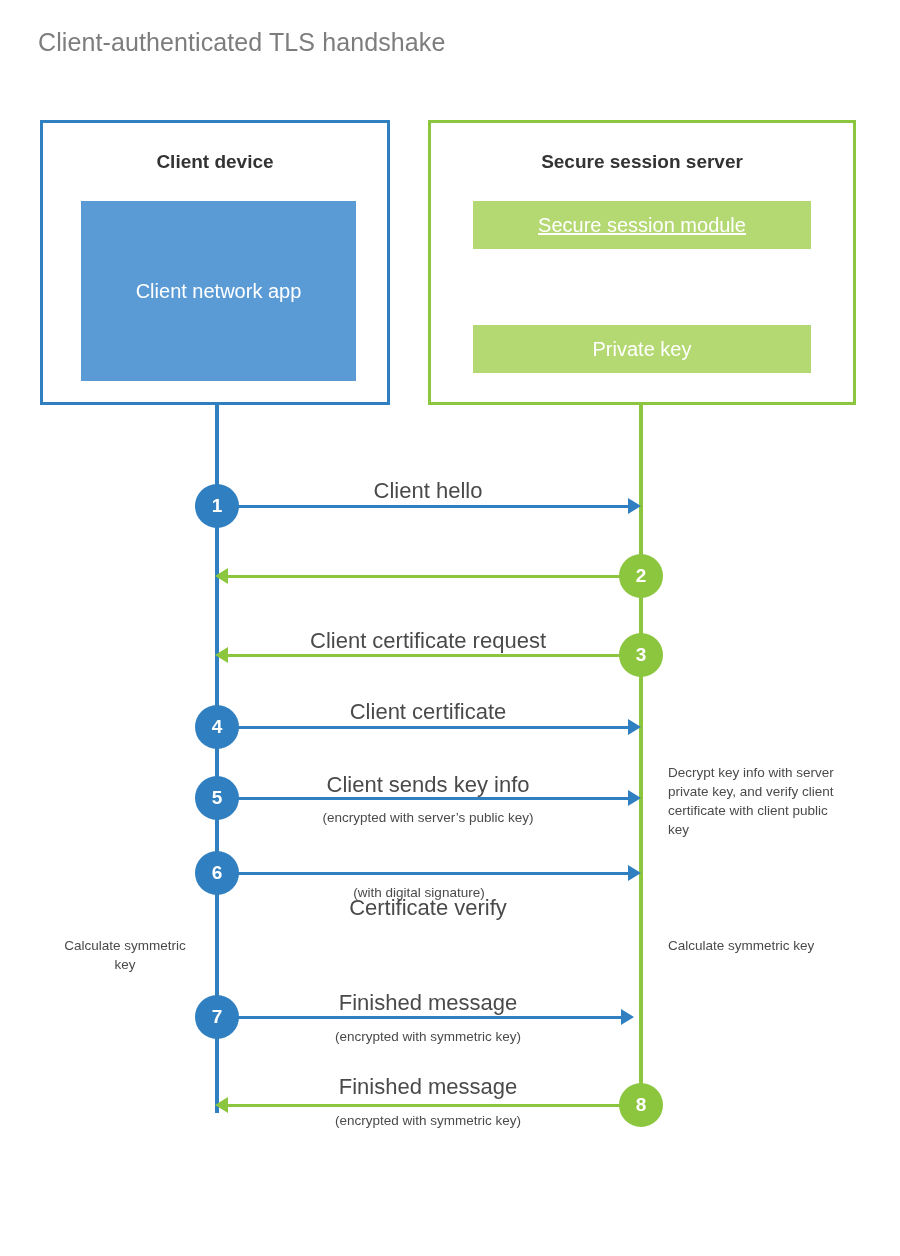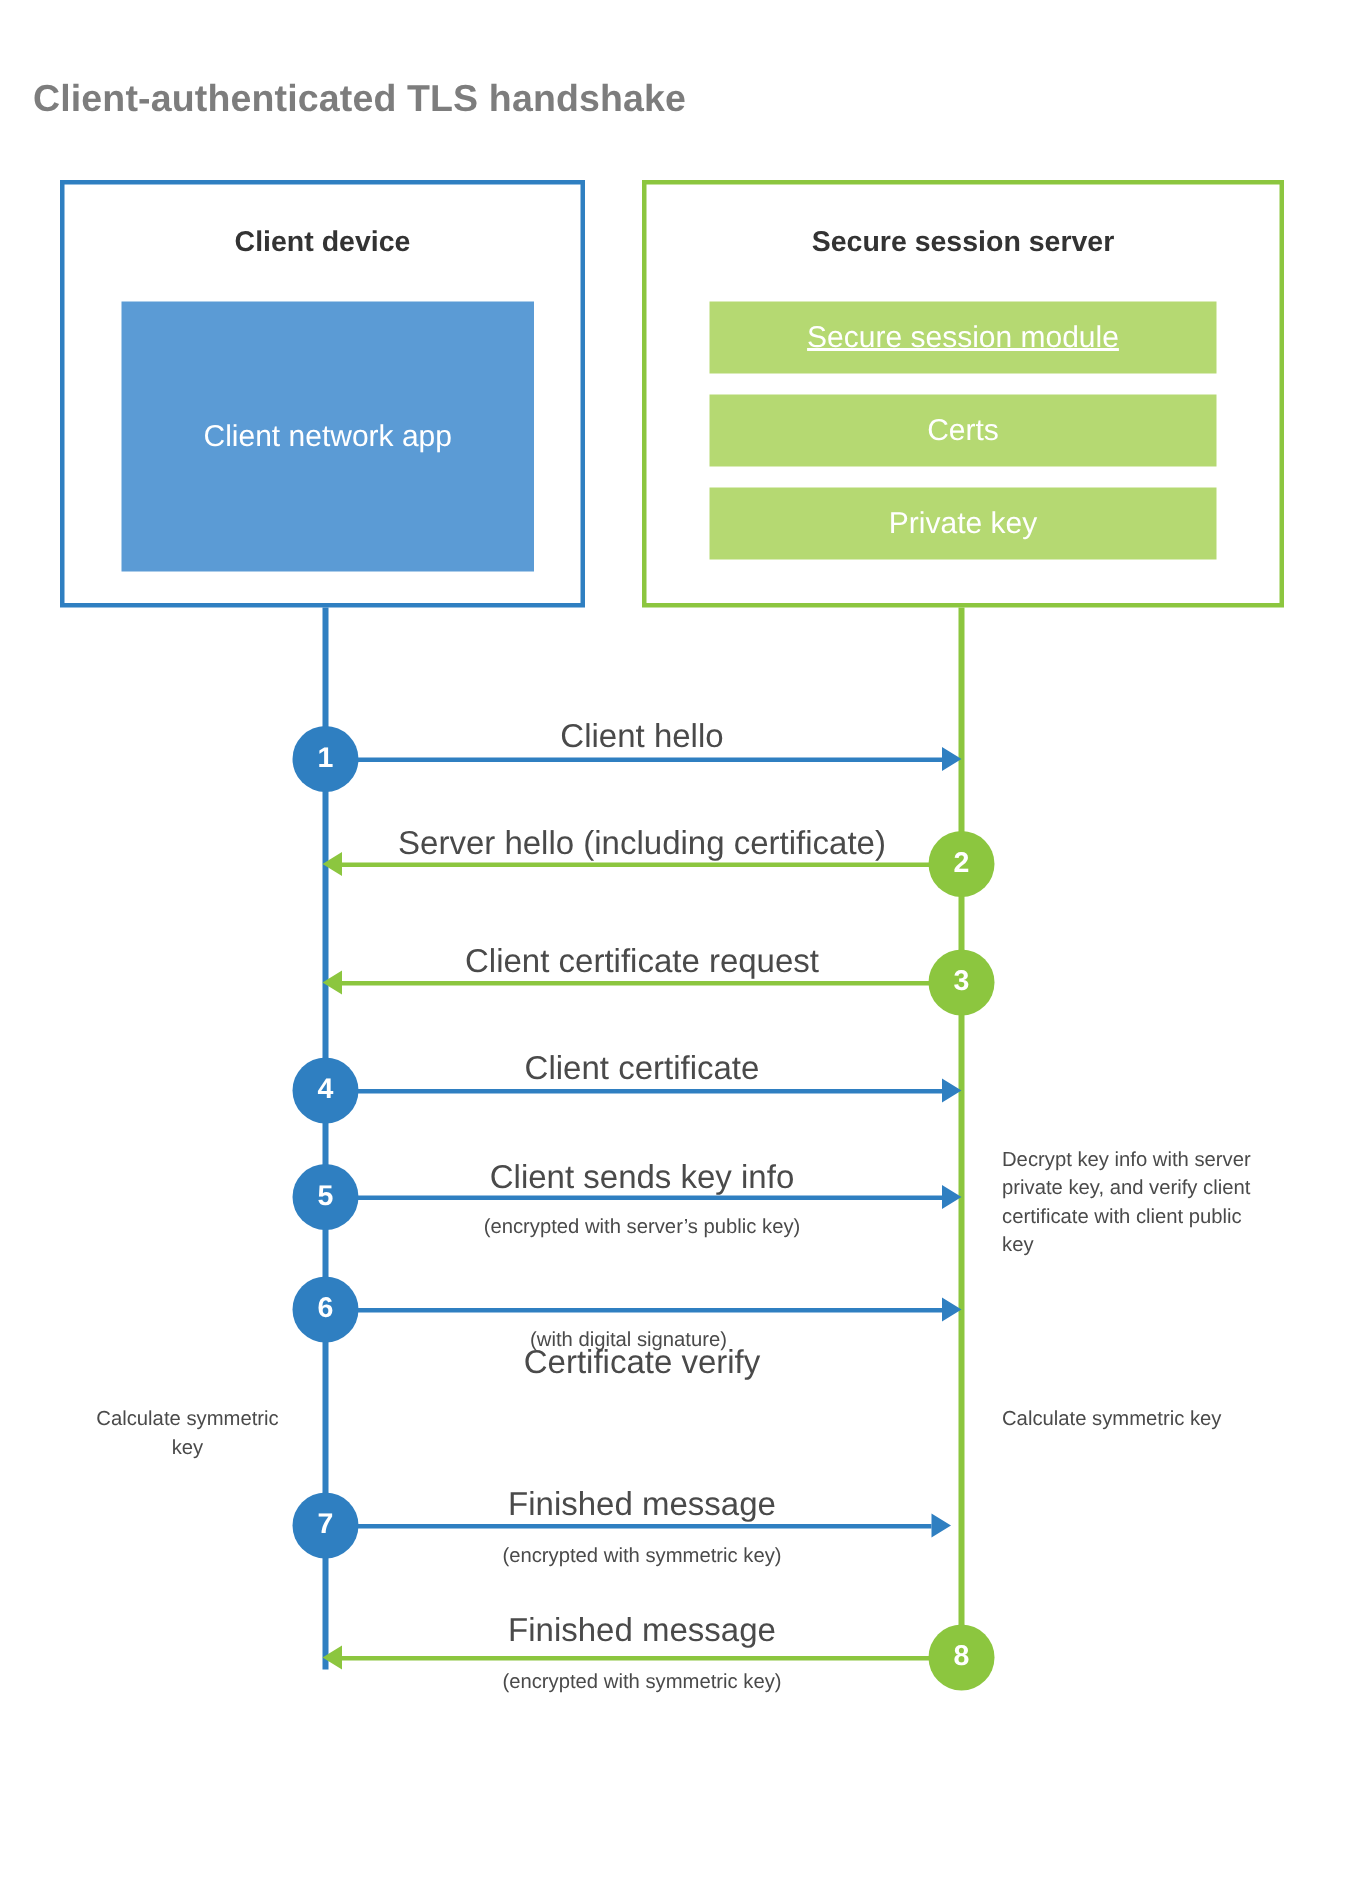--- a/index.html
+++ b/index.html
@@ -15,28 +15,27 @@
     position: relative;
     width: 900px;
     height: 1256px;
     overflow: hidden;
     background: #ffffff;
   }
 
   
   .page-title {
     position: absolute;
-    left: 22px;
+    left: 38px;
     top: 28px;
     font-size: 25px;
-    font-weight: 700;
+    font-weight: 400;
     color: #7d7d7d;
     letter-spacing: 0.1px;
     white-space: nowrap;
-    margin-top: 24px;
   }
 
   
   .party-box {
     position: absolute;
     box-sizing: border-box;
     background: #ffffff;
   }
   .party-box.client {
     left: 40px;
@@ -197,33 +196,31 @@
   <div class="page-title">Client-authenticated TLS handshake</div>
 
   <div class="party-box client">
     <div class="party-title">Client device</div>
     <div class="client-app">Client network app</div>
   </div>
 
   <div class="party-box server">
     <div class="party-title">Secure session server</div>
     <div class="server-item i0">Secure session module</div>
-    <div class="server-item i1">Certs</div>
     <div class="server-item i2">Private key</div>
   </div>
 
   <div class="lifeline client-line"></div>
   <div class="lifeline server-line"></div>
 
   <div class="msg-label" style="left:217px; top:478px; width:422px;">Client hello</div>
   <div class="arrow-line blue" style="left:217px; top:505px; width:411px;"></div>
   <div class="arrow-head right blue" style="left:628px; top:498px;"></div>
   <div class="step-circle blue" style="left:195px; top:484px;">1</div>
 
-  <div class="msg-label" style="left:217px; top:549px; width:422px;">Server hello (including certificate)</div>
   <div class="arrow-line green" style="left:228px; top:575px; width:413px;"></div>
   <div class="arrow-head left green" style="left:215px; top:568px;"></div>
   <div class="step-circle green" style="left:619px; top:554px;">2</div>
 
   <div class="msg-label" style="left:217px; top:628px; width:422px;">Client certificate request</div>
   <div class="arrow-line green" style="left:228px; top:654px; width:413px;"></div>
   <div class="arrow-head left green" style="left:215px; top:647px;"></div>
   <div class="step-circle green" style="left:619px; top:633px;">3</div>
 
   <div class="msg-label" style="left:217px; top:699px; width:422px;">Client certificate</div>

